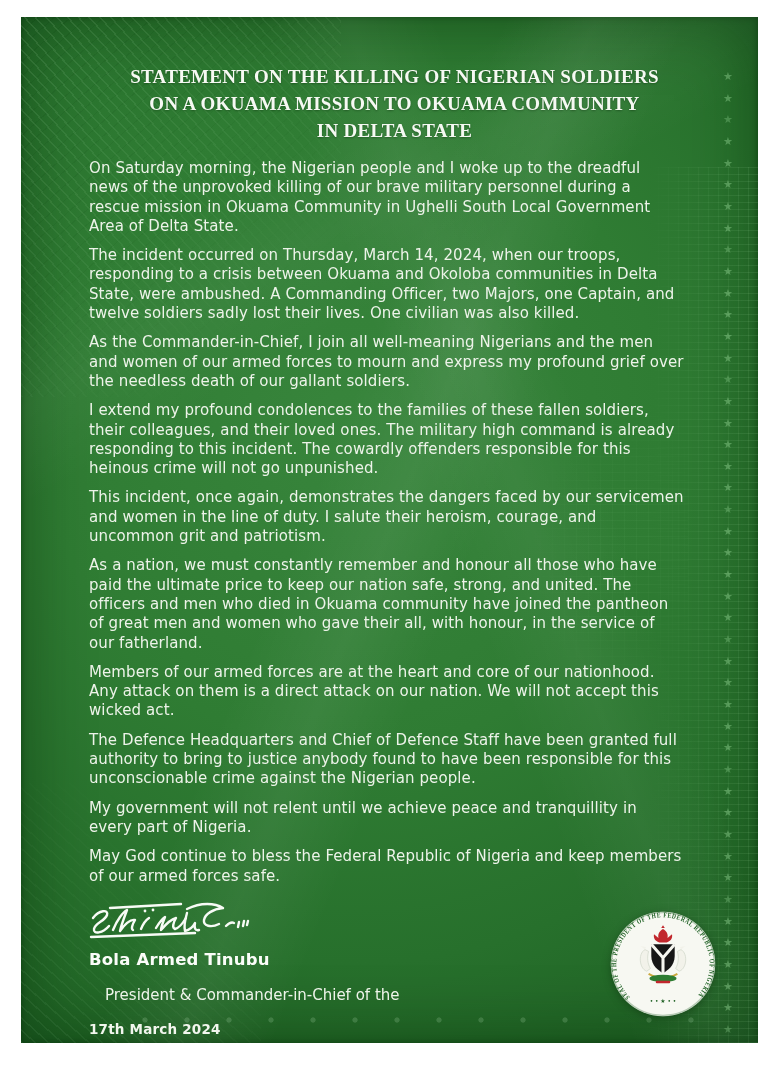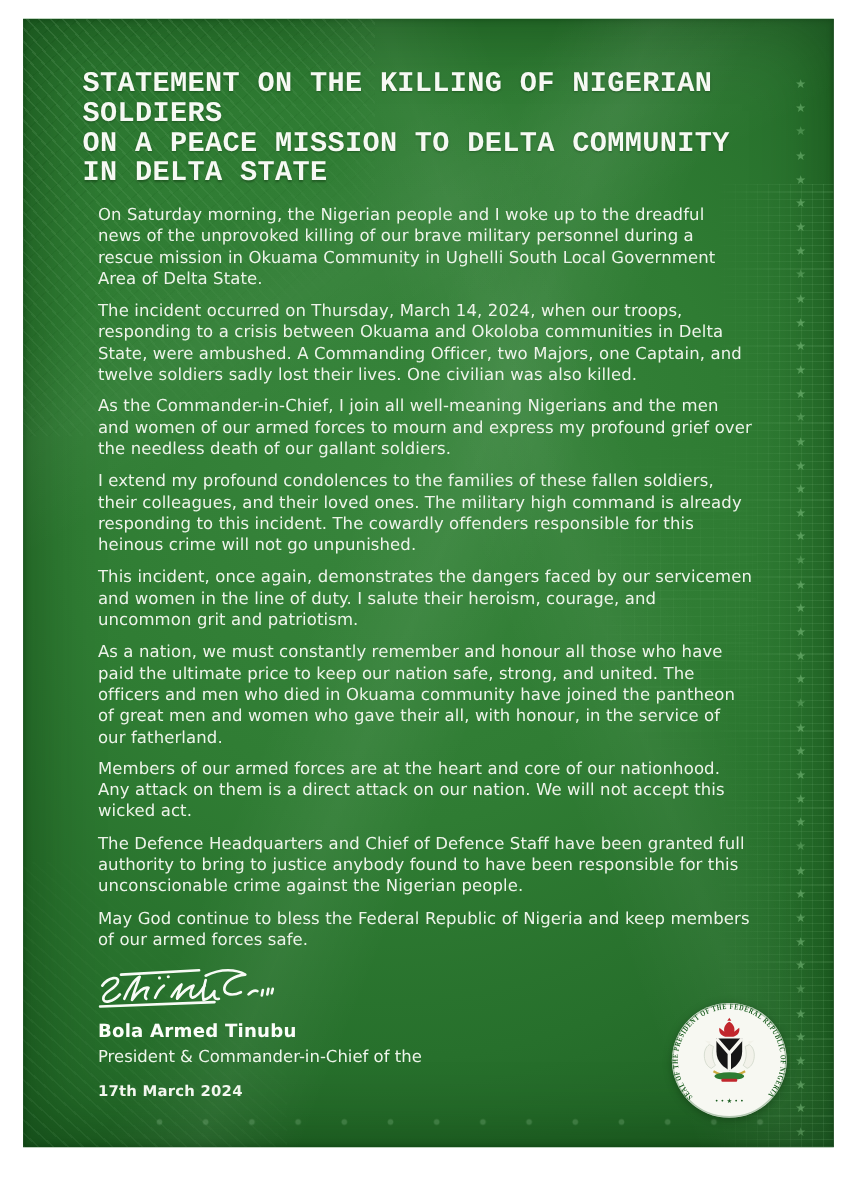--- a/index.html
+++ b/index.html
@@ -67,36 +67,36 @@
     position:absolute;right:22px;top:54px;bottom:8px;width:16px;
     display:flex;flex-direction:column;justify-content:space-between;align-items:center;
     pointer-events:none;
   }
   .star-column .star{
     font-size:11px;line-height:1;color:rgba(150,215,150,.42);
   }
   
   .content{position:relative;padding:46px 58px 0 68px;color:#eef4ea;}
   .title{
-    text-align:left;
-    font-family:Liberation Mono, monospace;
-    font-weight:bold;font-size:26px;line-height:27px;
+    text-align:center;
+    font-family:Liberation Serif, serif;
+    font-weight:bold;font-size:19px;line-height:27px;
     color:#f6f9f3;letter-spacing:.3px;
     margin:0 -14px 15px -14px;
     text-shadow:0 1px 2px rgba(0,30,0,.35);
   }
   .body-text p{
     margin:0 16px 10px 0;font-size:15px;line-height:19.3px;
     color:#edf3e9;letter-spacing:.1px;
   }
   
   .sig-block{margin-top:4px;}
   .signature-svg{display:block;margin:0 0 4px -6px;}
   .sig-name{font-size:16.5px;font-weight:bold;color:#fbfdf9;letter-spacing:.2px;margin:0 0 3px 0;}
-  .sig-role{font-size:15px;line-height:20px;color:#eef4ea;margin:0;}
+  .sig-role{font-size:15px;line-height:20px;color:#eef4ea;margin:16px;}
   .sig-date{font-size:13.5px;font-weight:bold;color:#f2f6ee;margin:14px 0 0 0;letter-spacing:.2px;}
   
   .seal{position:absolute;right:41px;top:893px;width:108px;height:108px;}
   .seal svg{display:block;filter:drop-shadow(0 2px 4px rgba(0,25,0,.35));}
 </style>
 </head>
 <body>
 
 <div class="panel">
 
@@ -152,33 +152,34 @@
       <span class="star">★</span>
       <span class="star">★</span>
       <span class="star">★</span>
       <span class="star">★</span>
       <span class="star" style="opacity: 0.75;">★</span>
     </div>
 
   <div class="content">
     <div class="title">
       <div>STATEMENT ON THE KILLING OF NIGERIAN SOLDIERS</div>
-      <div>ON A PEACE MISSION TO DELTA COMMUNITY</div>
+      <div>ON A OKUAMA MISSION TO OKUAMA COMMUNITY</div>
       <div>IN DELTA STATE</div>
     </div>
 
     <div class="body-text">
       <p>On Saturday morning, the Nigerian people and I woke up to the dreadful news of the unprovoked killing of our brave military personnel during a rescue mission in Okuama Community in Ughelli South Local Government Area of Delta State.</p>
       <p>The incident occurred on Thursday, March 14, 2024, when our troops, responding to a crisis between Okuama and Okoloba communities in Delta State, were ambushed. A Commanding Officer, two Majors, one Captain, and twelve soldiers sadly lost their lives. One civilian was also killed.</p>
       <p>As the Commander-in-Chief, I join all well-meaning Nigerians and the men and women of our armed forces to mourn and express my profound grief over the needless death of our gallant soldiers.</p>
       <p>I extend my profound condolences to the families of these fallen soldiers, their colleagues, and their loved ones. The military high command is already responding to this incident. The cowardly offenders responsible for this heinous crime will not go unpunished.</p>
       <p>This incident, once again, demonstrates the dangers faced by our servicemen and women in the line of duty. I salute their heroism, courage, and uncommon grit and patriotism.</p>
       <p>As a nation, we must constantly remember and honour all those who have paid the ultimate price to keep our nation safe, strong, and united. The officers and men who died in Okuama community have joined the pantheon of great men and women who gave their all, with honour, in the service of our fatherland.</p>
       <p>Members of our armed forces are at the heart and core of our nationhood. Any attack on them is a direct attack on our nation. We will not accept this wicked act.</p>
       <p>The Defence Headquarters and Chief of Defence Staff have been granted full authority to bring to justice anybody found to have been responsible for this unconscionable crime against the Nigerian people.</p>
+      <p>My government will not relent until we achieve peace and tranquillity in every part of Nigeria.</p>
       <p>May God continue to bless the Federal Republic of Nigeria and keep members of our armed forces safe.</p>
     </div>
 
     <div class="sig-block">
       <svg class="signature-svg" width="170" height="50" viewBox="0 0 170 50" fill="none" stroke="#f8fbf6" stroke-width="2.4" stroke-linecap="round" stroke-linejoin="round">
         <path d="M10 22 C 16 14, 26 13, 24 19 C 22 25, 12 27, 11 33 C 10 39, 20 37, 26 30"></path>
         <path d="M30 34 C 34 24, 40 16, 44 14 C 41 22, 38 30, 37 35 C 42 28, 48 23, 52 24 C 49 29, 48 33, 50 34"></path>
         <path d="M58 33 C 60 28, 63 24, 66 22"></path>
         <path d="M73 32 C 76 27, 79 23, 82 21 C 80 26, 78 31, 78 34 C 83 28, 89 23, 93 22 C 90 27, 89 32, 92 33 C 96 32, 100 27, 103 22"></path>
         <path d="M104 17 C 102 24, 101 31, 102 35 C 106 34, 110 31, 112 27 C 111 32, 112 35, 116 34"></path>

